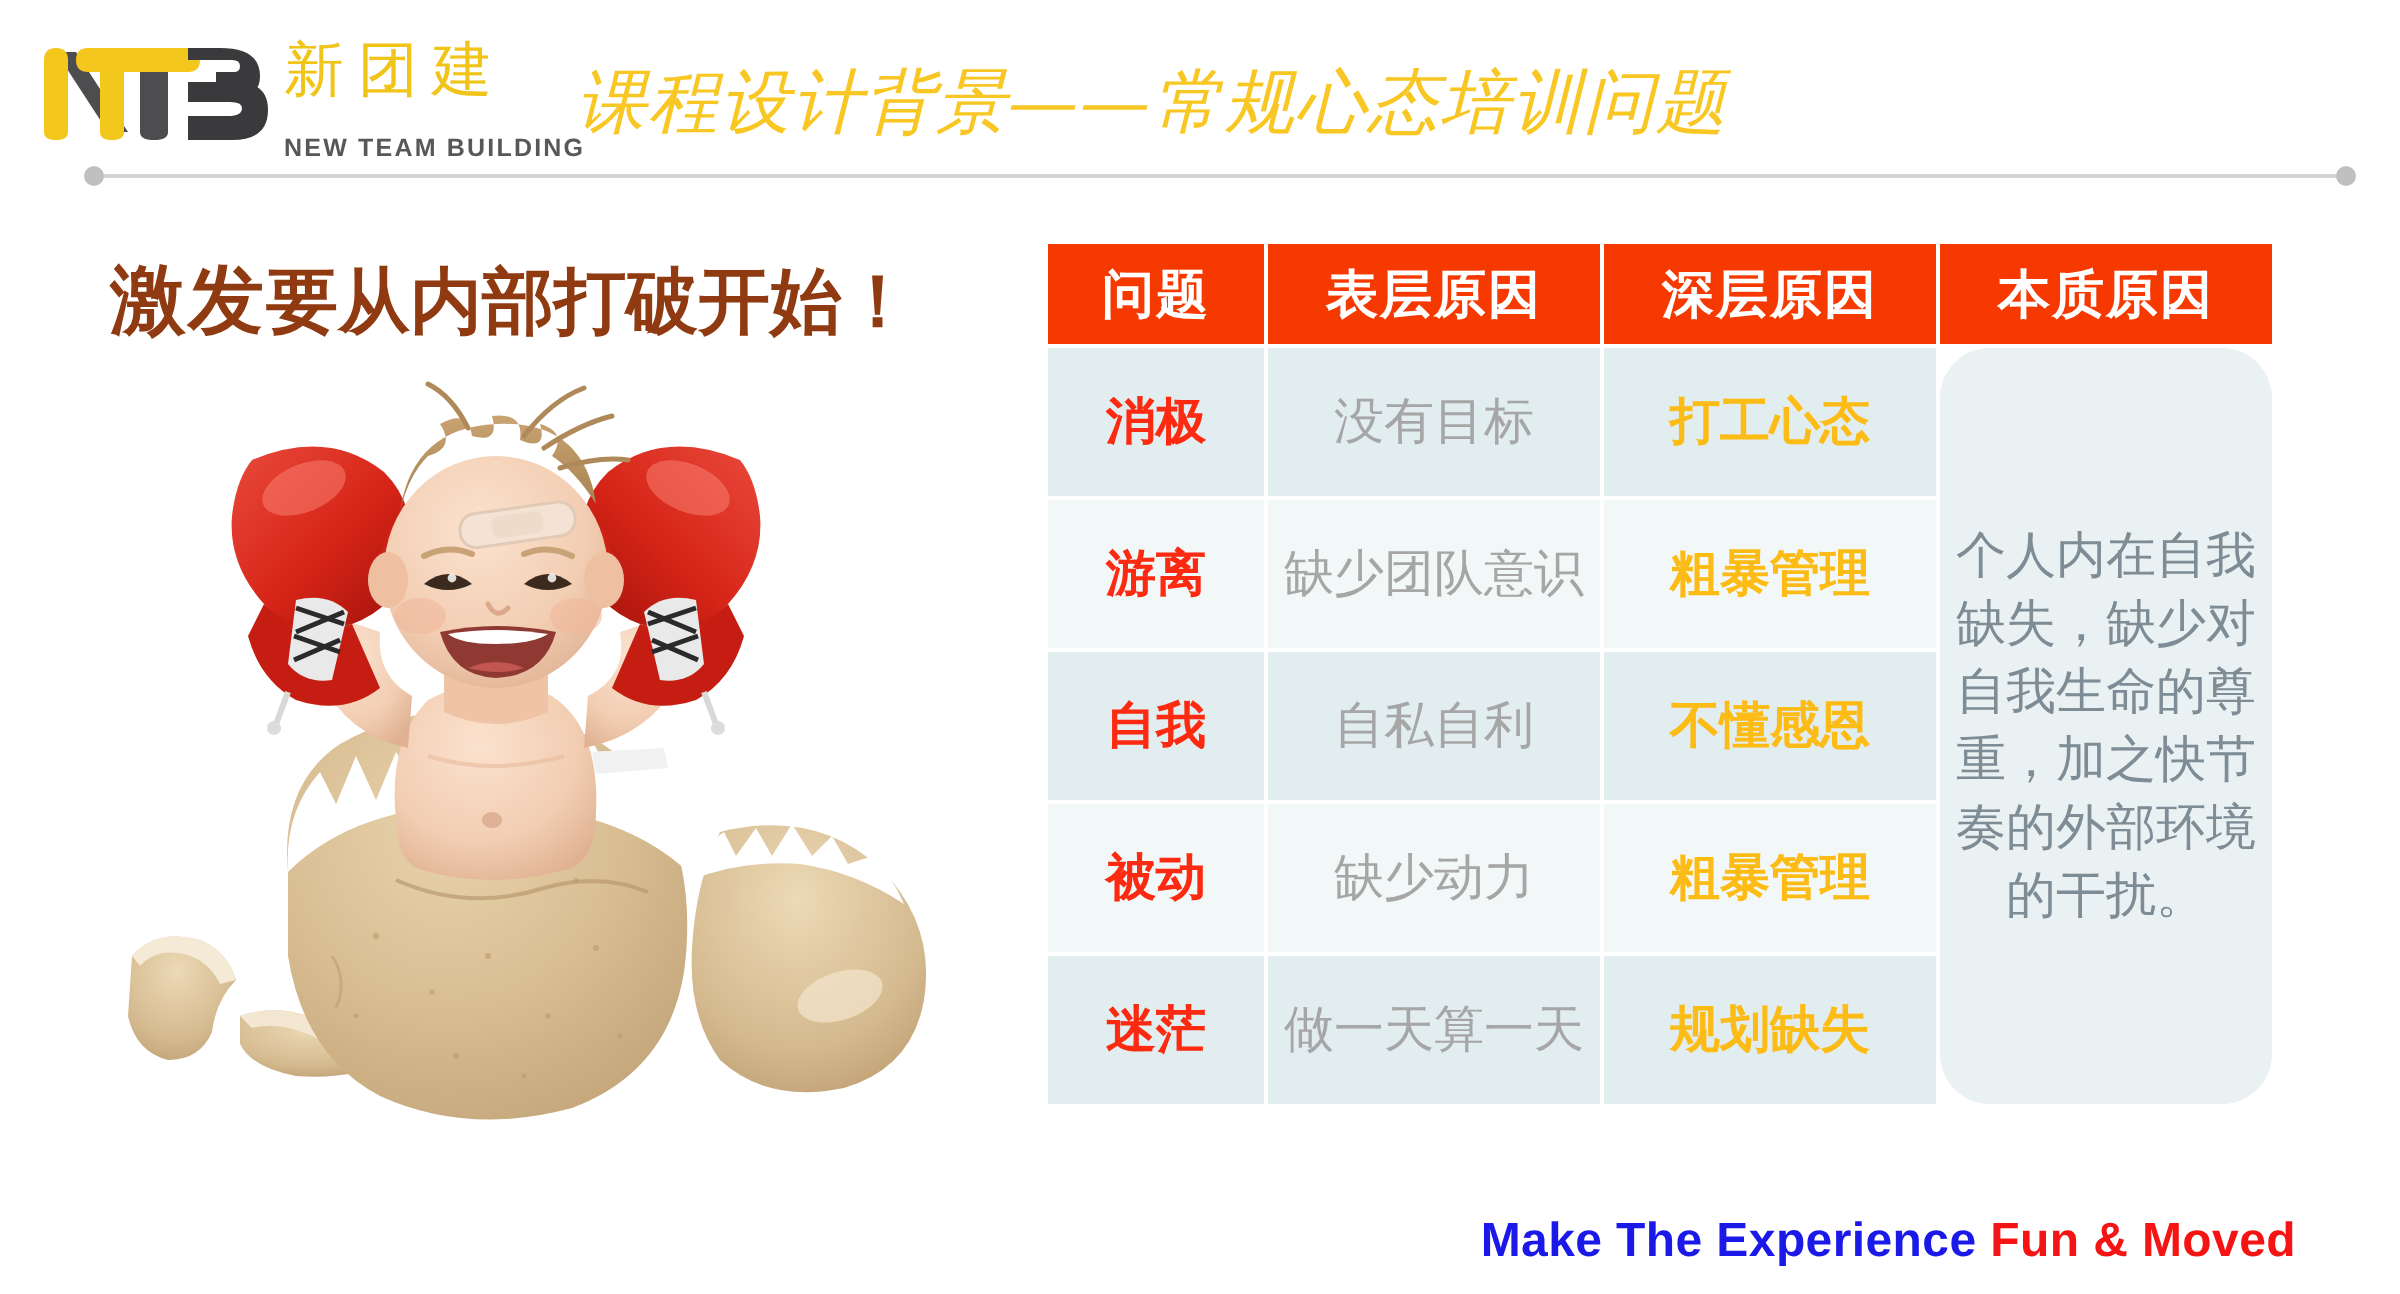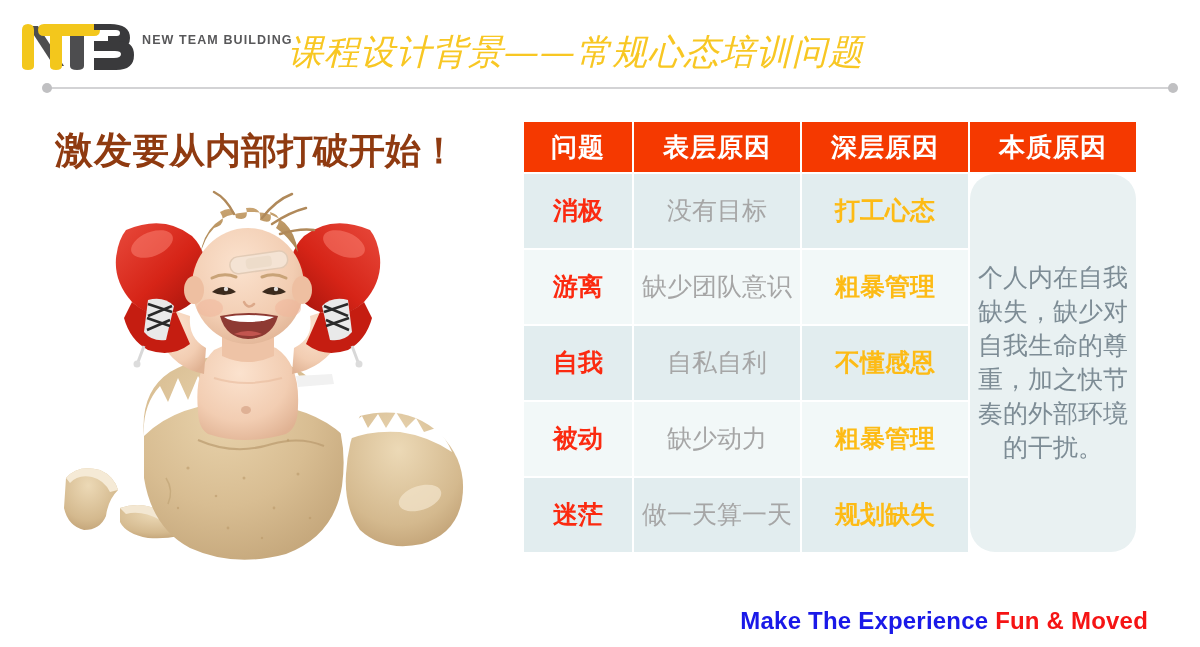--- a/index.html
+++ b/index.html
@@ -215,20 +215,21 @@
 
       <path d="M32 14 Q32 8 38 8 Q44 8 44 14 L44 50 Q44 54 38 54 Q32 54 32 50 Z" fill="#f3c71c"></path>
 
       <path d="M52 20 L66 20 L66 50 Q66 54 59 54 Q52 54 52 50 Z" fill="#4d4d4f"></path>
 
       <path d="M76 8 L92 8 Q112 8 112 22 Q112 31 104 31 L90 31 L90 20 L99 20 Q102 20 102 17 Q102 14 98 14 L76 14 Z" fill="#3a3a3c"></path>
 
       <path d="M76 25 L100 25 Q116 25 116 39 Q116 54 98 54 L76 54 L76 42 L96 42 Q103 42 103 38 Q103 35 97 35 L76 35 Z" fill="#3a3a3c"></path>
     </svg>
     <div class="logo-text">
+      <div class="logo-cn">新团建</div>
       <div class="logo-en">NEW TEAM BUILDING</div>
     </div>
   </div>
 
   <div class="header-title">课程设计背景——常规心态培训问题</div>
 
   <div class="header-rule"></div>
   <div class="rule-dot left"></div>
   <div class="rule-dot right"></div>
 </div>

